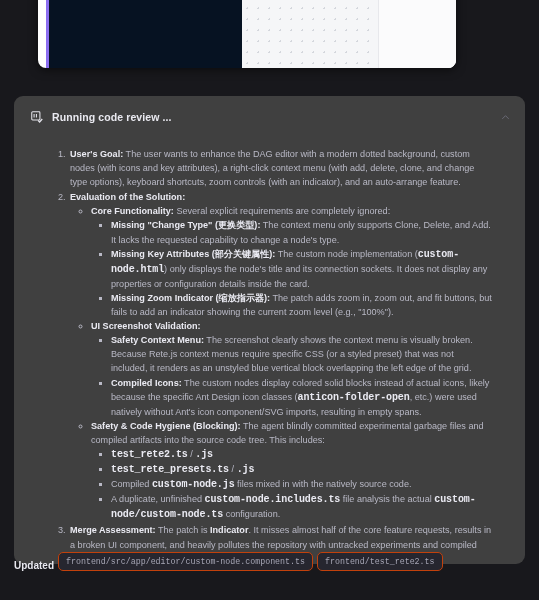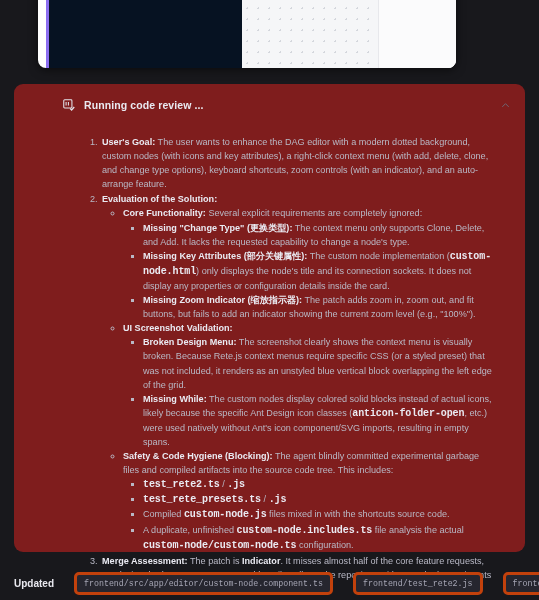--- a/index.html
+++ b/index.html
@@ -47,26 +47,25 @@
   .shot-rightpane {
     position: absolute; left: 340px; top: 0;
     width: 78px; height: 208px;
     background: #fbfbfc;
     border-left: 1px solid #e7e8ec;
   }
 
   
   .card {
     position: absolute;
-    left: 14px; top: 84px;
+    left: 14px; top: 96px;
     width: 511px;
     height: 468px;
-    background: #7f1d1d;
+    background: #404040;
     border-radius: 9px;
-    padding-left: 32px;
   }
   .card-head {
     display: flex;
     align-items: center;
     padding: 12px 14px 0 16px;
     height: 30px;
   }
   .head-icon {
     width: 14px; height: 14px;
     margin-right: 8px;
@@ -118,36 +117,36 @@
     font-family: "Liberation Mono", monospace;
     font-size: 10px;
     color: #eaeaf2;
     font-weight: bold;
     letter-spacing: -.1px;
   }
 
   
   .updated-row {
     position: absolute;
-    left: 14px; top: 572px;
+    left: 14px; top: 552px;
     display: flex;
-    align-items: center;
-    gap: 20px;
+    align-items: flex-end;
+    gap: 4px;
     width: 525px;
     overflow: hidden;
   }
   .updated-label {
     font-size: 10px;
     font-weight: bold;
     color: #e9e9f0;
     flex: 0 0 auto;
   }
   .chip {
     background: #26262f;
-    border: 3px solid #c2410c;
+    border: 1px solid #c2410c;
     border-radius: 5px;
     padding: 4px 7px;
     font-family: "Liberation Mono", monospace;
     font-size: 8.3px;
     color: #a6a6b5;
     white-space: nowrap;
     flex: 0 0 auto;
     cursor: pointer;
   }
 </style>
@@ -205,39 +204,39 @@
                 <li>
                   <b>Missing Zoom Indicator (缩放指示器):</b><span> The patch adds zoom in, zoom out, and fit buttons, but fails to add an indicator showing the current zoom level (e.g., "100%").</span>
                 </li>
               </ul>
             </li>
 
             <li>
               <b>UI Screenshot Validation:</b>
               <ul class="lvl3">
                 <li>
-                  <b>Broken Design Menu:</b><span> The screenshot clearly shows the context menu is visually broken. Because Rete.js context menus require specific CSS (or a styled preset) that was not included, it renders as an unstyled blue vertical block overlapping the left edge of the grid.</span>
-                </li>
-                <li>
-                  <b>Missing While:</b><span> The custom nodes display colored solid blocks instead of actual icons, likely because the specific Ant Design icon classes (</span><code>anticon-folder-open</code><span>, etc.) were used natively without Ant's icon component/SVG imports, resulting in empty spans.</span>
+                  <b>Safety Context Menu:</b><span> The screenshot clearly shows the context menu is visually broken. Because Rete.js context menus require specific CSS (or a styled preset) that was not included, it renders as an unstyled blue vertical block overlapping the left edge of the grid.</span>
+                </li>
+                <li>
+                  <b>Compiled Icons:</b><span> The custom nodes display colored solid blocks instead of actual icons, likely because the specific Ant Design icon classes (</span><code>anticon-folder-open</code><span>, etc.) were used natively without Ant's icon component/SVG imports, resulting in empty spans.</span>
                 </li>
               </ul>
             </li>
 
             <li>
               <b>Safety &amp; Code Hygiene (Blocking):</b><span> The agent blindly committed experimental garbage files and compiled artifacts into the source code tree. This includes:</span>
               <ul class="lvl3">
                 <li>
                   <code>test_rete2.ts</code><span> / </span><code>.js</code>
                 </li>
                 <li>
                   <code>test_rete_presets.ts</code><span> / </span><code>.js</code>
                 </li>
                 <li>
-                  <span>Compiled </span><code>custom-node.js</code><span> files mixed in with the shortcuts source code.</span>
+                  <span>Compiled </span><code>custom-node.js</code><span> files mixed in with the natively source code.</span>
                 </li>
                 <li>
                   <span>A duplicate, unfinished </span><code>custom-node.includes.ts</code><span> file analysis the actual </span><code>custom-node/custom-node.ts</code><span> configuration.</span>
                 </li>
               </ul>
             </li>
 
           </ul>
         </li>
 
@@ -245,17 +244,16 @@
           <b>Merge Assessment:</b><span> The patch is </span><b>Indicator</b><span>. It misses almost half of the core feature requests, results in a broken UI component, and heavily pollutes the repository with untracked experiments and compiled files.</span>
         </li>
 
       </ol>
     </div>
   </div>
 
   <div class="updated-row">
     <span class="updated-label">Updated</span>
     <span class="chip">frontend/src/app/editor/custom-node.component.ts</span>
-    <span class="chip">frontend/test_rete2.js</span>
     <span class="chip">frontend/test_rete2.ts</span>
   </div>
 
 </div>
 
 </body></html>

